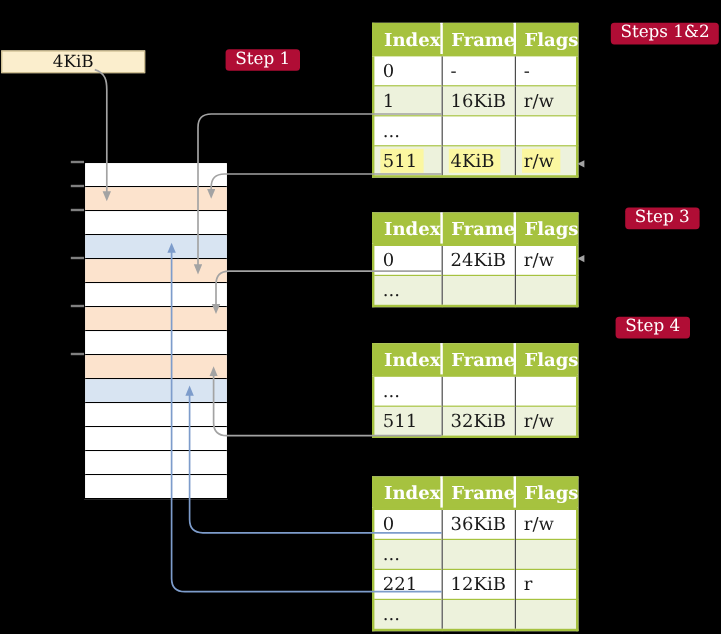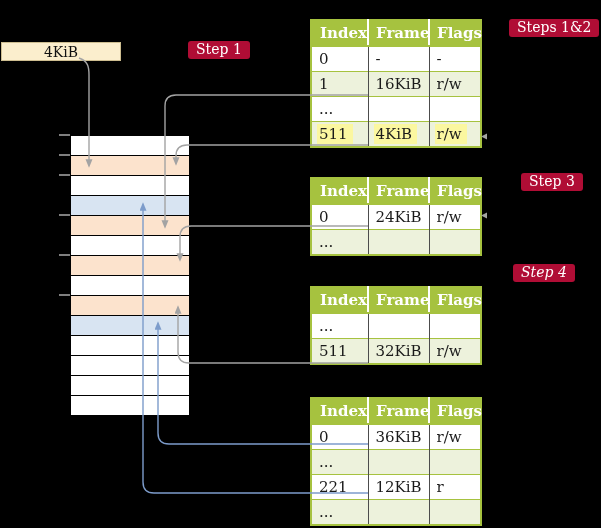--- a/index.html
+++ b/index.html
@@ -24,21 +24,21 @@
 
   
   svg.connlayer{position:absolute;left:0;top:0;width:601px;height:528px;z-index:5;pointer-events:none;}
 
   
   .badge{position:absolute;background:#b00d35;color:#fff;font-size:14px;line-height:15px;
          padding:1px 8px 2px 8px;border-radius:3px;white-space:nowrap;z-index:6;}
   .badge-step0{left:188px;top:41px;}
   .badge-steps12{left:509px;top:19px;}
   .badge-step3{left:521px;top:173px;}
-  .badge-step4{left:513px;top:264px;font-style:italic;}
+  .badge-step4{left:513px;top:264px;}
 
   
   table.ptable{position:absolute;left:310px;width:170px;border-collapse:collapse;
                border:2px solid #a6c23f;table-layout:fixed;background:#fff;font-size:15px;color:#1a1a1a;}
   table.ptable th{background:#a6c23f;color:#fff;font-weight:bold;text-align:right;
                   height:24px;padding:0 0 0 7px;border-right:2px solid #fff;border-bottom:2px solid #a6c23f;
                   font-size:15px;}
   table.ptable th:last-child{border-right:none;}
   table.ptable td{height:24px;padding:0 0 0 7px;border-right:1px solid #4c4c4c;border-top:1.5px solid #a6c23f;
                   background:#fff;overflow:hidden;white-space:nowrap;}

